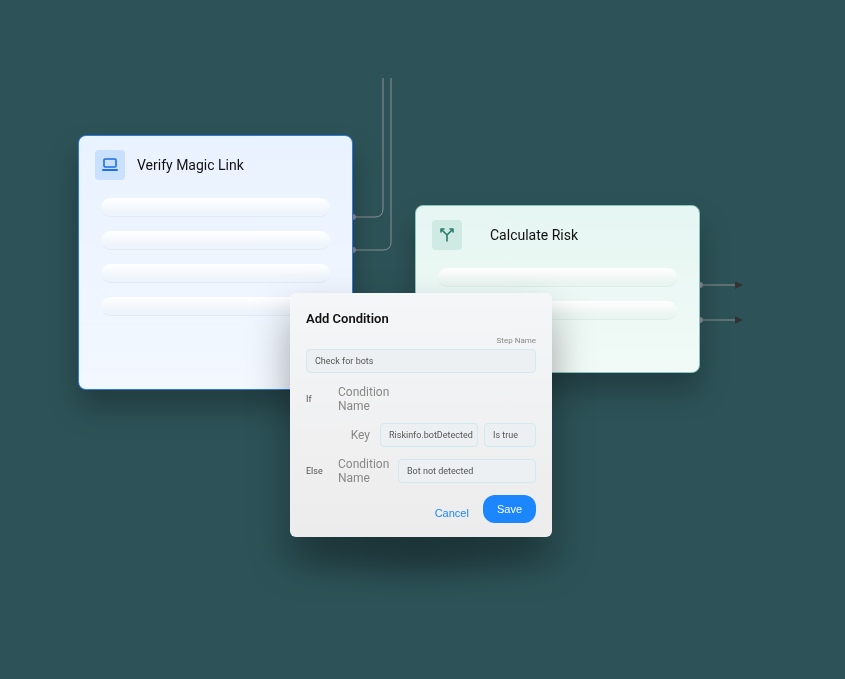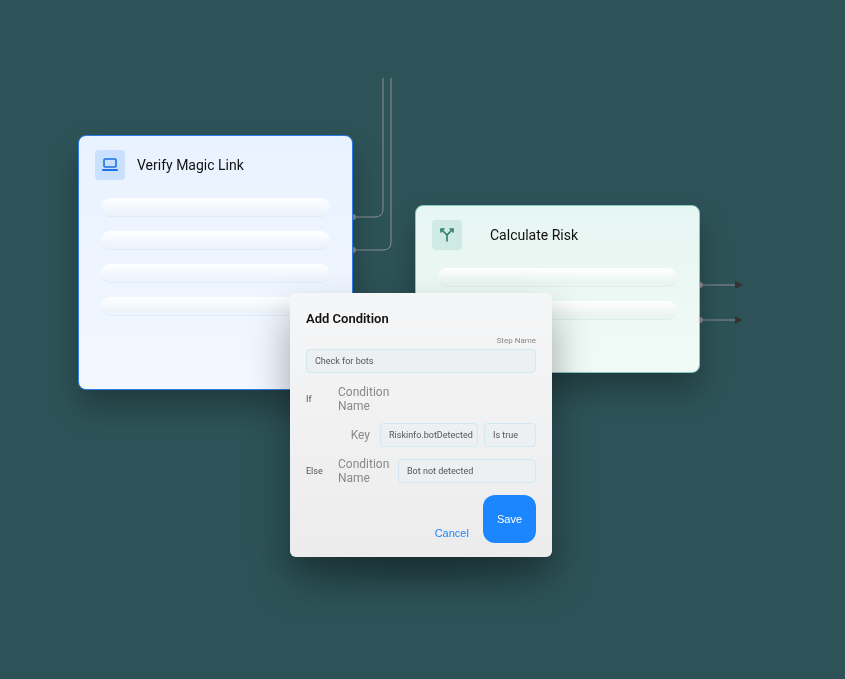--- a/index.html
+++ b/index.html
@@ -97,21 +97,21 @@
   .row .kw { width:26px; font-size:9px; color:#555; }
   .row .sublbl { font-size:12px; color:#888; width:54px; }
   .row .field { flex:0 0 auto; }
   .row .grow { flex:1; }
   .actions { display:flex; justify-content:flex-end; gap:10px; margin-top:6px; align-items:flex-end; }
   .btn-cancel {
     background:none;border:none;color:#1c86ff;font-size:11px;cursor:pointer;padding:4px 4px;
   }
   .btn-save {
     background:#1c86ff;border:none;color:#fff;font-size:11px;
-    border-radius:12px; padding:18px 14px; cursor:pointer;
+    border-radius:12px; padding:8px 14px; cursor:pointer;
   }
 
   
   svg.wires { position:absolute; left:0; top:0; width:845px; height:679px; pointer-events:none; }
   .dot { fill:#888a8c; }
   .wire { stroke:#8e9093; stroke-width:1; fill:none; }
   .arrowhead { fill:#333; }
 
   .sh-under {
     position:absolute;

